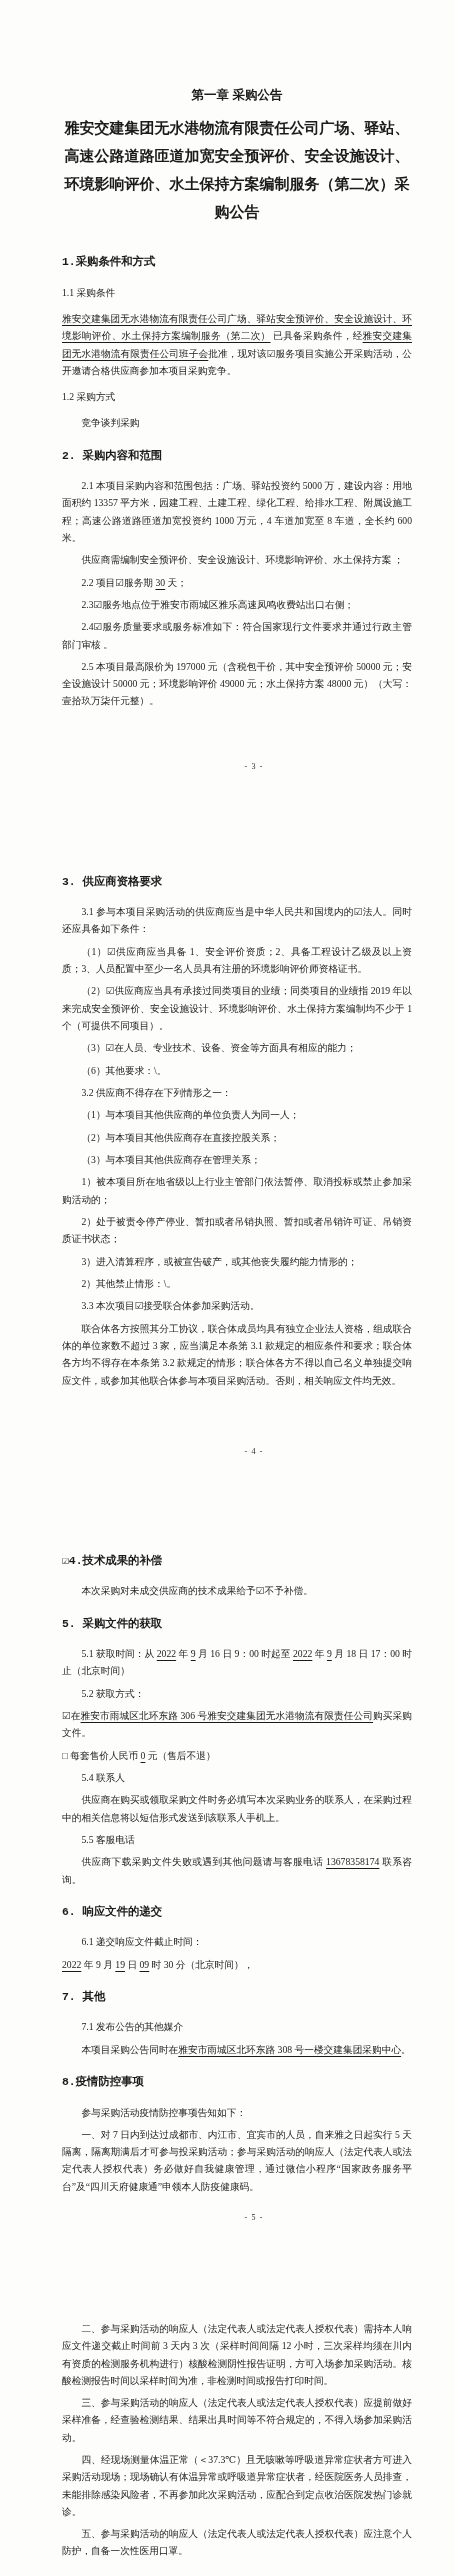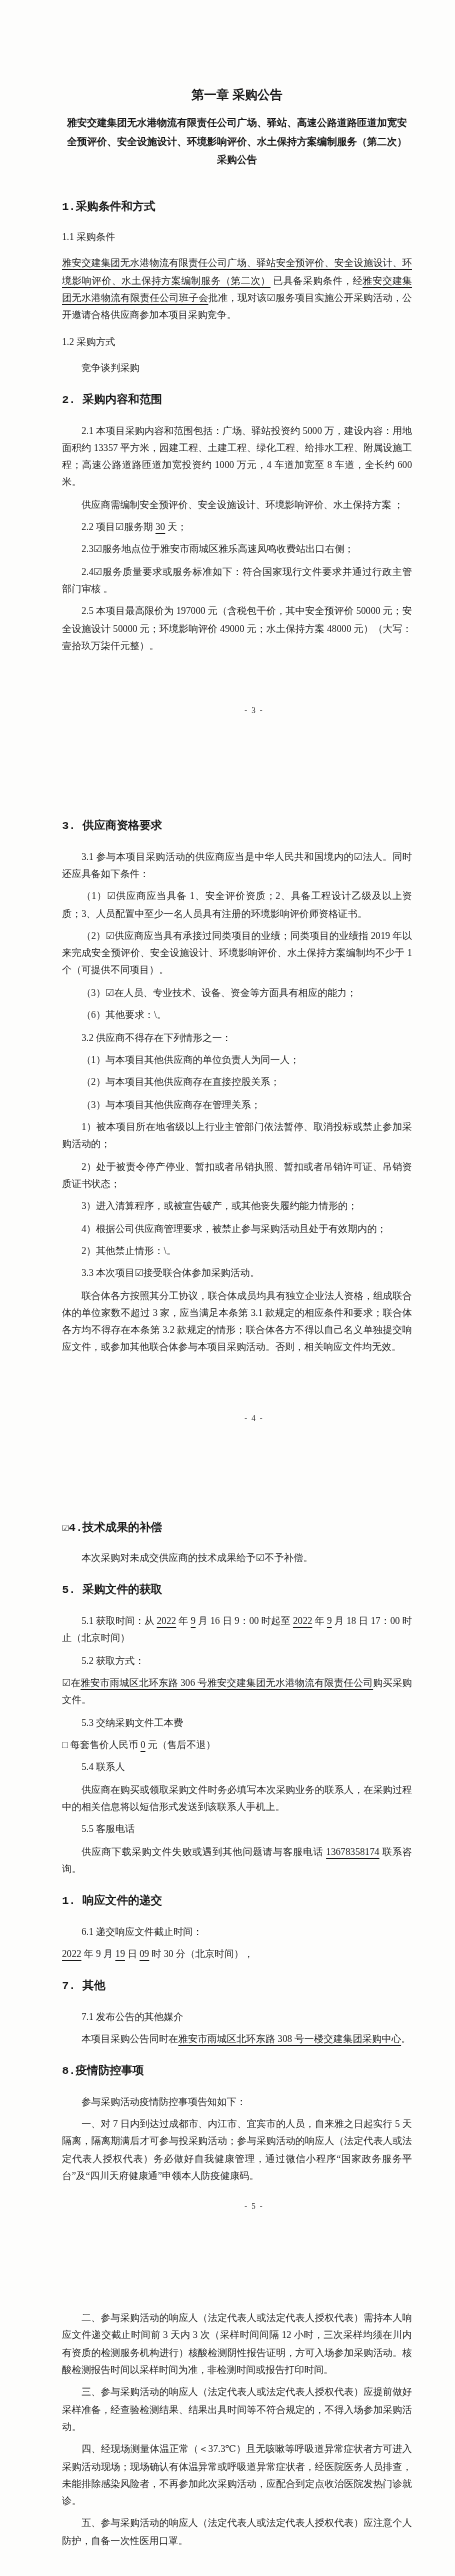--- a/index.html
+++ b/index.html
@@ -11,21 +11,21 @@
   .page{padding:0 44px 0 62px;}
   .page-1{padding-top:84px;}
   .blk{font-size:9.7px; line-height:1.78; margin:5.1px 0; text-align:justify;}
   .indent{text-indent:2em;}
   .chapter{
     font-family:"Liberation Sans","DejaVu Sans",sans-serif; font-weight:700;
     font-size:12.5px; text-align:center; margin:0 0 8px 0; text-indent:0;
   }
   .title{
     font-family:"Liberation Sans","DejaVu Sans",sans-serif; font-weight:700;
-    font-size:10px; line-height:1.85; text-align:center; margin:3.4px 2.3px 30px 2.3px; text-indent:0;
+    font-size:15px; line-height:1.85; text-align:center; margin:3.4px 2.3px 30px 2.3px; text-indent:0;
   }
   .h2{
     font-family:Liberation Mono, monospace; font-weight:700;
     font-size:11.4px; margin:17px 0 12.5px 0; line-height:1.4; text-indent:0;
   }
   .h3{margin:9px 0; font-weight:400;}
   .u{text-decoration:underline; text-underline-offset:2.8px; text-decoration-thickness:0.6px;}
   .page-footer{
     text-align:center; font-size:8px; color:#2a2a2a; letter-spacing:1.1px; text-indent:0;
     padding-left:34px;
@@ -63,40 +63,38 @@
         <div class="blk p indent"><span>（2）☑供应商应当具有承接过同类项目的业绩；同类项目的业绩指 2019 年以来完成安全预评价、安全设施设计、环境影响评价、水土保持方案编制均不少于 1 个（可提供不同项目）。</span></div>
         <div class="blk p indent"><span>（3）☑在人员、专业技术、设备、资金等方面具有相应的能力；</span></div>
         <div class="blk p indent"><span>（6）其他要求：\。</span></div>
         <div class="blk p indent"><span>3.2 供应商不得存在下列情形之一：</span></div>
         <div class="blk p indent"><span>（1）与本项目其他供应商的单位负责人为同一人；</span></div>
         <div class="blk p indent"><span>（2）与本项目其他供应商存在直接控股关系；</span></div>
         <div class="blk p indent"><span>（3）与本项目其他供应商存在管理关系；</span></div>
         <div class="blk p indent"><span>1）被本项目所在地省级以上行业主管部门依法暂停、取消投标或禁止参加采购活动的；</span></div>
         <div class="blk p indent"><span>2）处于被责令停产停业、暂扣或者吊销执照、暂扣或者吊销许可证、吊销资质证书状态；</span></div>
         <div class="blk p indent"><span>3）进入清算程序，或被宣告破产，或其他丧失履约能力情形的；</span></div>
-        <div class="blk p indent"><span>4）根据公司供应商管理要求，被禁止参与采购活动且处于有效期内的；</span></div>
         <div class="blk p indent"><span>2）其他禁止情形：\。</span></div>
         <div class="blk p indent"><span>3.3 本次项目☑接受联合体参加采购活动。</span></div>
         <div class="blk p indent"><span>联合体各方按照其分工协议，联合体成员均具有独立企业法人资格，组成联合体的单位家数不超过 3 家，应当满足本条第 3.1 款规定的相应条件和要求；联合体各方均不得存在本条第 3.2 款规定的情形；联合体各方不得以自己名义单独提交响应文件，或参加其他联合体参与本项目采购活动。否则，相关响应文件均无效。</span></div>
         <div class="page-footer pf-2">- 4 -</div>
       </section>
       <section class="page page-3">
         <div class="blk h2"><span>☑4.技术成果的补偿</span></div>
         <div class="blk p indent"><span>本次采购对未成交供应商的技术成果给予☑不予补偿。</span></div>
         <div class="blk h2"><span>5. 采购文件的获取</span></div>
         <div class="blk p indent"><span>5.1 获取时间：从 </span><span class="u">2022</span><span> 年 </span><span class="u">9</span><span> 月 16 日 9：00 时起至 </span><span class="u">2022</span><span> 年 </span><span class="u">9</span><span> 月 18 日 17：00 时止（北京时间）</span></div>
         <div class="blk p indent"><span>5.2  获取方式：</span></div>
         <div class="blk p"><span>☑在</span><span class="u">雅安市雨城区北环东路 306 号雅安交建集团无水港物流有限责任公司</span><span>购买采购文件。</span></div>
-        <div class="blk p indent"><span>5.3 交纳采购文件工本费</span></div>
         <div class="blk p"><span>□  每套售价人民币 </span><span class="u">0</span><span> 元（售后不退）</span></div>
         <div class="blk p indent"><span>5.4 联系人</span></div>
         <div class="blk p indent"><span>供应商在购买或领取采购文件时务必填写本次采购业务的联系人，在采购过程中的相关信息将以短信形式发送到该联系人手机上。</span></div>
         <div class="blk p indent"><span>5.5 客服电话</span></div>
         <div class="blk p indent"><span>供应商下载采购文件失败或遇到其他问题请与客服电话 </span><span class="u">13678358174</span><span> 联系咨询。</span></div>
-        <div class="blk h2"><span>1.  响应文件的递交</span></div>
+        <div class="blk h2"><span>6.  响应文件的递交</span></div>
         <div class="blk p indent"><span>6.1 递交响应文件截止时间：</span></div>
         <div class="blk p"><span class="u">2022</span><span> 年 9 月 </span><span class="u">19</span><span> 日 </span><span class="u">09</span><span> 时 30 分（北京时间），</span></div>
         <div class="blk h2"><span>7.  其他</span></div>
         <div class="blk p indent"><span>7.1 发布公告的其他媒介</span></div>
         <div class="blk p indent"><span>本项目采购公告同时在</span><span class="u">雅安市雨城区北环东路 308 号一楼交建集团采购中心</span><span>。</span></div>
         <div class="blk h2"><span>8.疫情防控事项</span></div>
         <div class="blk p indent"><span>参与采购活动疫情防控事项告知如下：</span></div>
         <div class="blk p indent"><span>一、对 7 日内到达过成都市、内江市、宜宾市的人员，自来雅之日起实行 5 天隔离，隔离期满后才可参与投采购活动；参与采购活动的响应人（法定代表人或法定代表人授权代表）务必做好自我健康管理，通过微信小程序“国家政务服务平台”及“四川天府健康通”申领本人防疫健康码。</span></div>
         <div class="page-footer pf-3">- 5 -</div>
       </section>

